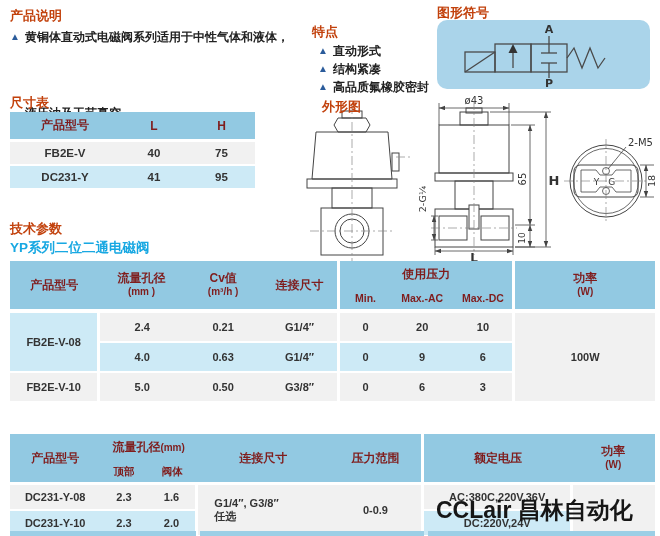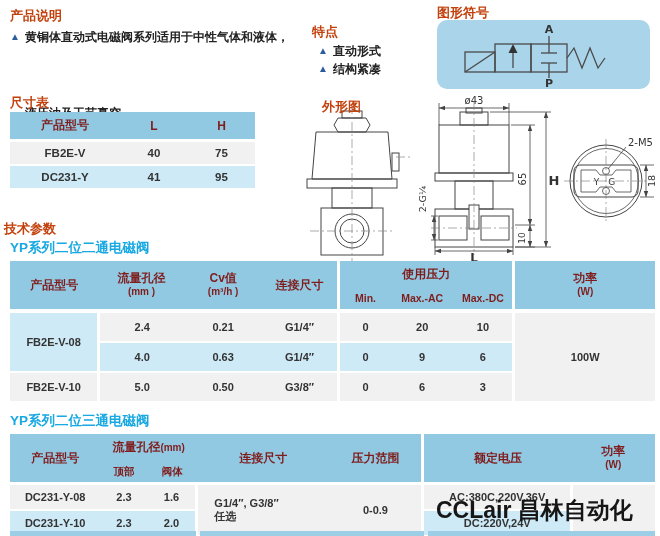--- a/index.html
+++ b/index.html
@@ -69,20 +69,23 @@
   </div>
   <div class="bullet-line" style="left:25px;top:65px;margin-top:40px;">液压油及工艺真空。</div>
 
   <div class="sec-title" style="left:312px;top:23px;">特点</div>
   <div class="feat-item" style="left:318px;top:43px;">
     <span class="tri">▲</span><span>直动形式</span>
   </div>
   <div class="feat-item" style="left:318px;top:61px;">
     <span class="tri">▲</span><span>结构紧凑</span>
   </div>
+  <div class="feat-item" style="left:318px;top:79px;">
+    <span class="tri">▲</span><span>高品质氟橡胶密封</span>
+  </div>
 
   <div class="sec-title" style="left:437px;top:4px;">图形符号</div>
   <div class="symbol-box">
     <svg width="213" height="69" viewBox="0 0 213 69">
       <rect class="sym" x="28" y="32" width="30" height="20"></rect>
       <line class="sym" x1="28" y1="52" x2="58" y2="32"></line>
       <rect class="sym" x="58" y="24" width="36" height="28"></rect>
       <line class="sym" x1="76" y1="48" x2="76" y2="31"></line>
       <polygon points="76,24 71.5,33 80.5,33" fill="#333"></polygon>
       <rect class="sym" x="94" y="24" width="36" height="28"></rect>
@@ -202,21 +205,21 @@
       <text x="318" y="90" font-size="9" text-anchor="middle" letter-spacing="3">Y G</text>
       <line class="thin" x1="320" y1="74" x2="338" y2="52"></line>
       <text x="340" y="51" font-size="10" text-anchor="start">2-M5</text>
       <line class="thin" x1="352" y1="70" x2="366" y2="70"></line>
       <line class="thin" x1="352" y1="102" x2="366" y2="102"></line>
       <line class="thin" x1="358" y1="70" x2="358" y2="102" marker-start="url(#ar)" marker-end="url(#ar)"></line>
       <text x="367" y="86" font-size="9.5" text-anchor="middle" transform="rotate(-90 367 86)">18</text>
     </g>
   </svg>
 
-  <div class="sec-title" style="left:4px;top:220px;">技术参数</div>
+  <div class="sec-title" style="left:10px;top:220px;">技术参数</div>
   <div class="blue-title" style="left:10px;top:239px;">YP系列二位二通电磁阀</div>
 
   <table class="t1">
     <colgroup>
       <col style="width:88px">
         <col style="width:85px">
         <col style="width:77px">
         <col style="width:76px">
       <col style="width:52px">
         <col style="width:62px">
@@ -271,21 +274,20 @@
         <td class="gray gapL">5.0</td>
         <td class="gray">0.50</td>
         <td class="gray">G3/8″</td>
         <td class="gray gapL">0</td>
         <td class="gray">6</td>
         <td class="gray">3</td>
       </tr>
     </tbody>
   </table>
 
-  <div class="blue-title" style="left:10px;top:412px;">YP系列二位三通电磁阀</div>
 
   <table class="t2">
     <colgroup>
       <col style="width:90px">
         <col style="width:47px">
         <col style="width:49px">
         <col style="width:132px">
       <col style="width:93px">
         <col style="width:148px">
         <col style="width:83px">

